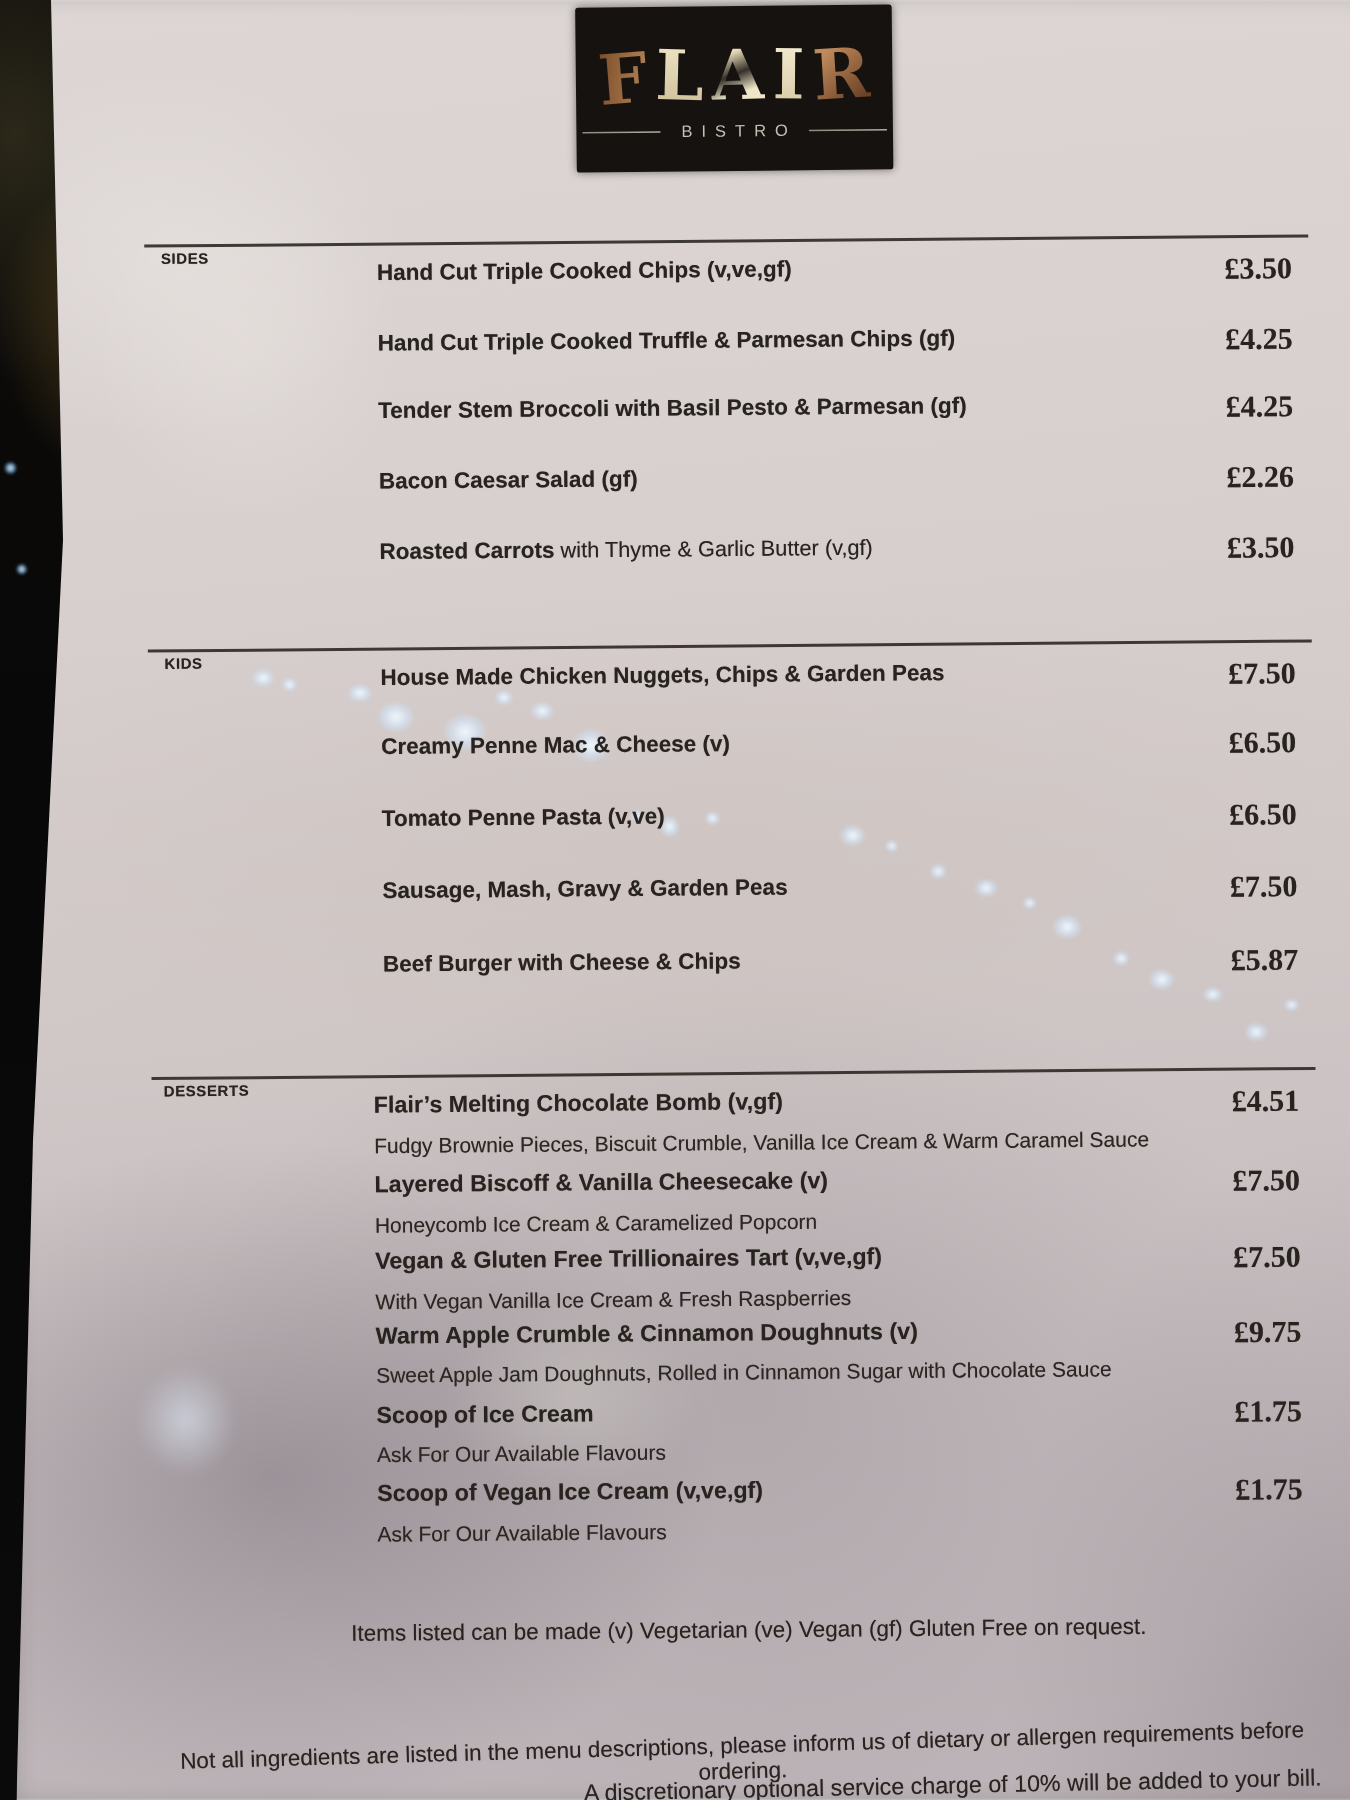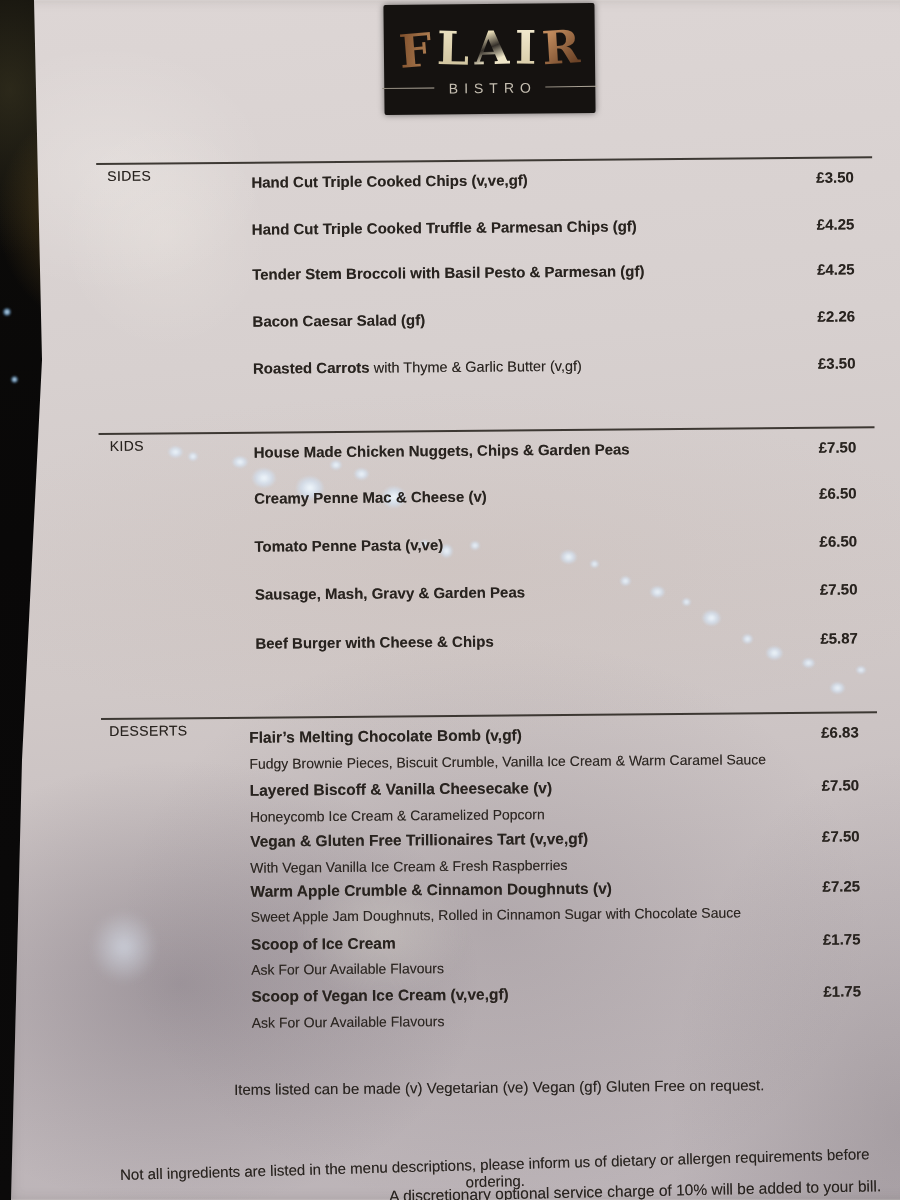--- a/index.html
+++ b/index.html
@@ -34,32 +34,32 @@
     align-items:center;justify-content:center;box-shadow:0 0 6px rgba(0,0,0,0.5);}
   .logo-word{display:flex;align-items:baseline;gap:5px;margin-top:2px;}
   .logo-letter{font-family:"DejaVu Serif",serif;font-weight:800;font-size:46px;line-height:1;
     -webkit-background-clip:text;background-clip:text;color:transparent;display:inline-block;}
   .lf{background-image:linear-gradient(100deg,#7a4a28,#b8885a);transform:rotate(-4deg) translateY(2px);}
   .ll{background-image:linear-gradient(180deg,#efe5c5,#ccbf99);transform:rotate(2deg);}
   .la{background-image:linear-gradient(160deg,#e8dcb8 22%,#35302a 48%,#efe6c8 72%);transform:rotate(-1deg);}
   .li{background-image:linear-gradient(180deg,#f4ecd2,#d6c9a4);transform:rotate(1deg);}
   .lr{background-image:linear-gradient(140deg,#c08a5c 20%,#6b4226 85%);transform:rotate(-3deg);}
   .logo-sub{display:flex;align-items:center;gap:8px;margin-top:9px;}
-  .logo-subtitle{font-size:14px;letter-spacing:6px;color:#c6bfb2;padding-left:6px;}
+  .logo-subtitle{font-size:11px;letter-spacing:6px;color:#c6bfb2;padding-left:6px;}
   .subline{width:52px;height:1px;background:linear-gradient(90deg,#8f887c,#b5ada0);}
   
   .menu{position:absolute;inset:0;transform:rotate(-0.5deg);transform-origin:450px 600px;
     color:#28231f;text-shadow:0 0 0.5px rgba(45,40,33,0.45);}
   .rule{position:absolute;left:100px;width:776px;height:1.5px;background:#302b26;opacity:0.92;}
-  .sec-label{position:absolute;left:111px;font-size:14px;font-weight:400;letter-spacing:0.4px;}
+  .sec-label{position:absolute;left:111px;font-size:10px;font-weight:700;letter-spacing:0.4px;}
   .row{position:absolute;left:0;width:900px;height:22px;}
   .nm{position:absolute;left:255px;font-size:15px;font-weight:700;white-space:nowrap;}
   .ds-col .nm{left:248px;font-size:15.5px;}
   .lt{font-weight:400;font-size:14.5px;}
-  .pr{position:absolute;left:820px;font-size:15px;font-weight:700;}
+  .pr{position:absolute;left:820px;font-size:20px;font-weight:700;font-family:Liberation Serif, serif;}
   .desc{position:absolute;left:248px;font-size:14px;font-weight:400;white-space:nowrap;color:#2c2622;}
   .footer-legend{position:absolute;left:100px;width:790px;top:1079px;text-align:center;font-size:15px;}
   .footer-allergen{position:absolute;left:94px;width:792px;top:1156px;text-align:center;font-size:15px;
     transform:rotate(-1.1deg);}
   .footer-service{position:absolute;left:330px;width:600px;top:1184px;text-align:center;font-size:15.5px;
     transform:rotate(-0.7deg);}
 </style>
 </head>
 <body>
 
@@ -159,39 +159,39 @@
       <div class="row" style="top:633px">
         <span class="nm"><b>Beef Burger with Cheese &amp; Chips</b></span>
         <span class="pr">£5.87</span>
       </div>
 
       <div class="rule" style="top:715px"></div>
       <div class="sec-label" style="top:720px;left:108px">DESSERTS</div>
 
       <div class="row ds-col" style="top:727px">
         <span class="nm"><b>Flair’s Melting Chocolate Bomb (v,gf)</b></span>
-        <span class="pr">£6.83</span>
+        <span class="pr">£4.51</span>
       </div>
       <div class="desc" style="top:754px">Fudgy Brownie Pieces, Biscuit Crumble, Vanilla Ice Cream &amp; Warm Caramel Sauce</div>
 
       <div class="row ds-col" style="top:780px">
         <span class="nm"><b>Layered Biscoff &amp; Vanilla Cheesecake (v)</b></span>
         <span class="pr">£7.50</span>
       </div>
       <div class="desc" style="top:807px">Honeycomb Ice Cream &amp; Caramelized Popcorn</div>
 
       <div class="row ds-col" style="top:831px">
         <span class="nm"><b>Vegan &amp; Gluten Free Trillionaires Tart (v,ve,gf)</b></span>
         <span class="pr">£7.50</span>
       </div>
       <div class="desc" style="top:858px">With Vegan Vanilla Ice Cream &amp; Fresh Raspberries</div>
 
       <div class="row ds-col" style="top:881px">
         <span class="nm"><b>Warm Apple Crumble &amp; Cinnamon Doughnuts (v)</b></span>
-        <span class="pr">£7.25</span>
+        <span class="pr">£9.75</span>
       </div>
       <div class="desc" style="top:907px">Sweet Apple Jam Doughnuts, Rolled in Cinnamon Sugar with Chocolate Sauce</div>
 
       <div class="row ds-col" style="top:934px">
         <span class="nm"><b>Scoop of Ice Cream</b></span>
         <span class="pr">£1.75</span>
       </div>
       <div class="desc" style="top:960px">Ask For Our Available Flavours</div>
 
       <div class="row ds-col" style="top:986px">

